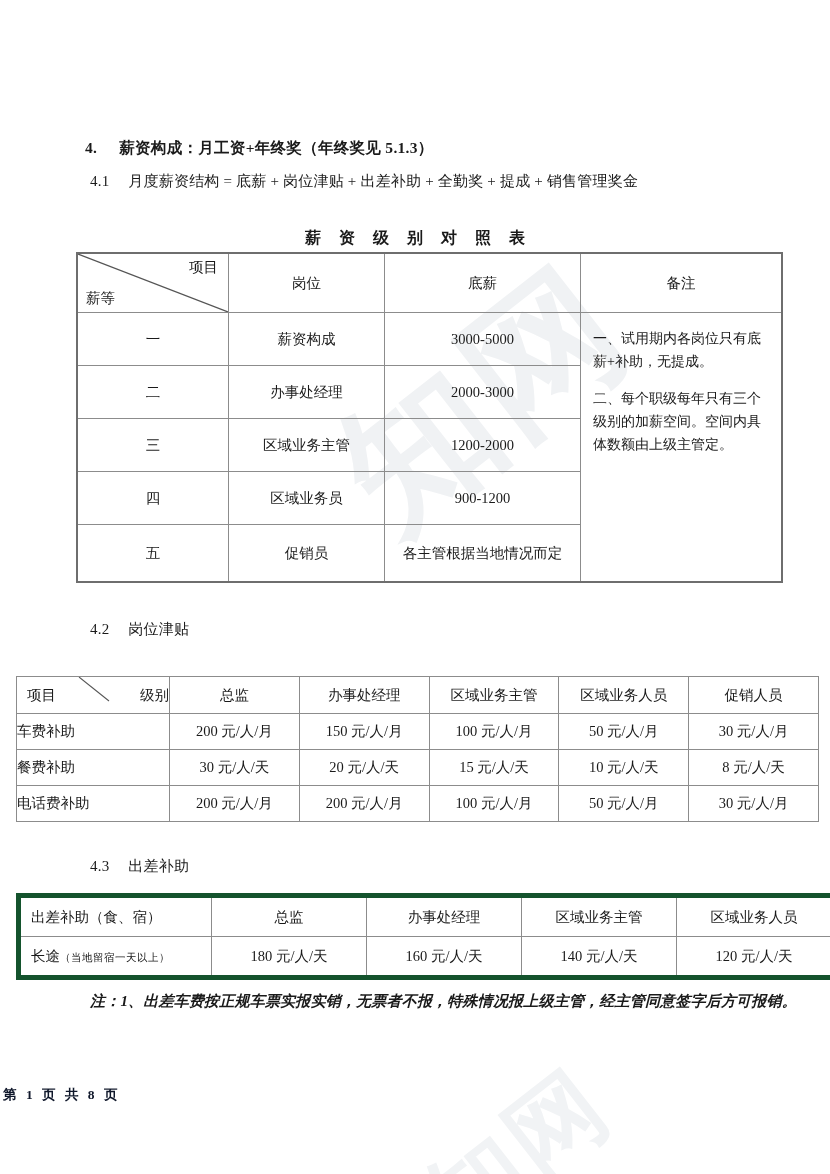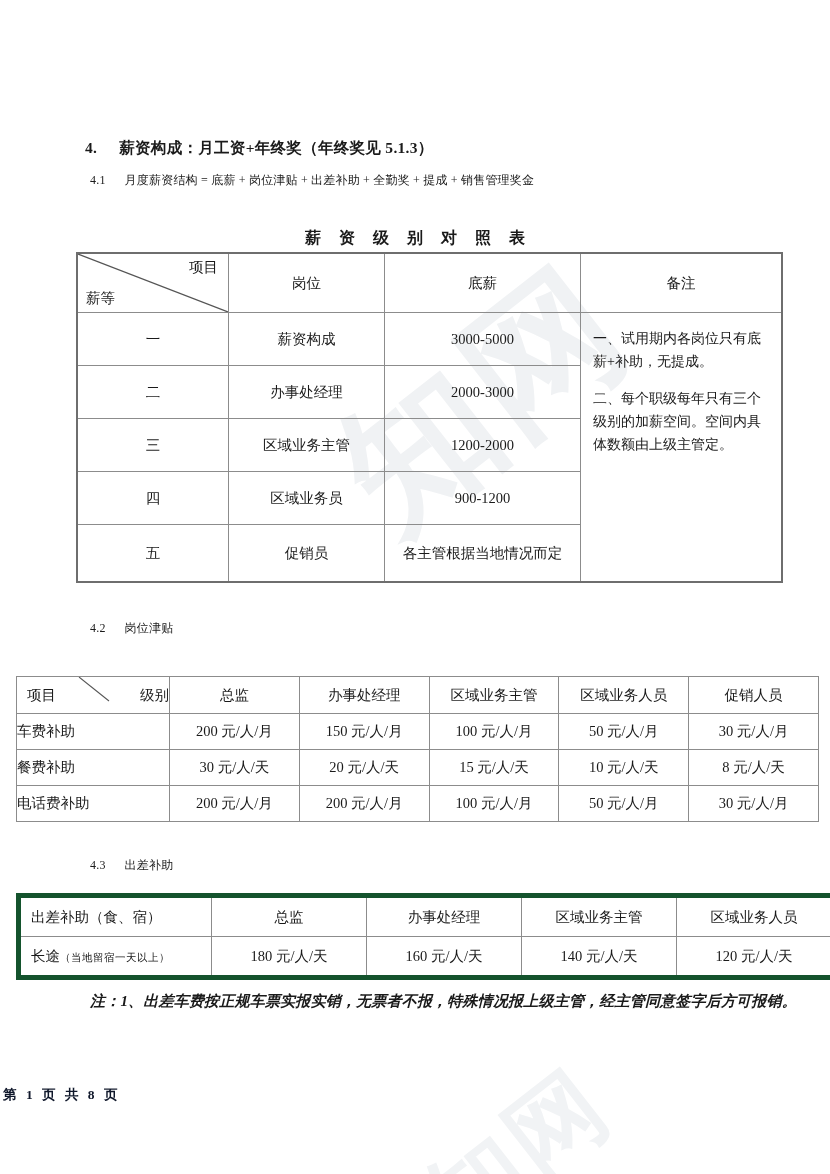--- a/index.html
+++ b/index.html
@@ -61,21 +61,21 @@
     top: 138px;
     font-size: 15.5px;
     font-weight: bold;
     letter-spacing: 0.3px;
     white-space: nowrap;
   }
   .h-main .num { margin-right: 22px; }
 
   .h-sub {
     position: absolute;
-    font-size: 12px;
+    font-size: 15px;
     white-space: nowrap;
     letter-spacing: 0.2px;
   }
   .h-41 { left: 90px; top: 172px; }
   .h-41 .num { margin-right: 19px; }
   .h-42 { left: 90px; top: 620px; }
   .h-42 .num { margin-right: 19px; }
   .h-43 { left: 90px; top: 857px; }
   .h-43 .num { margin-right: 19px; }
 

